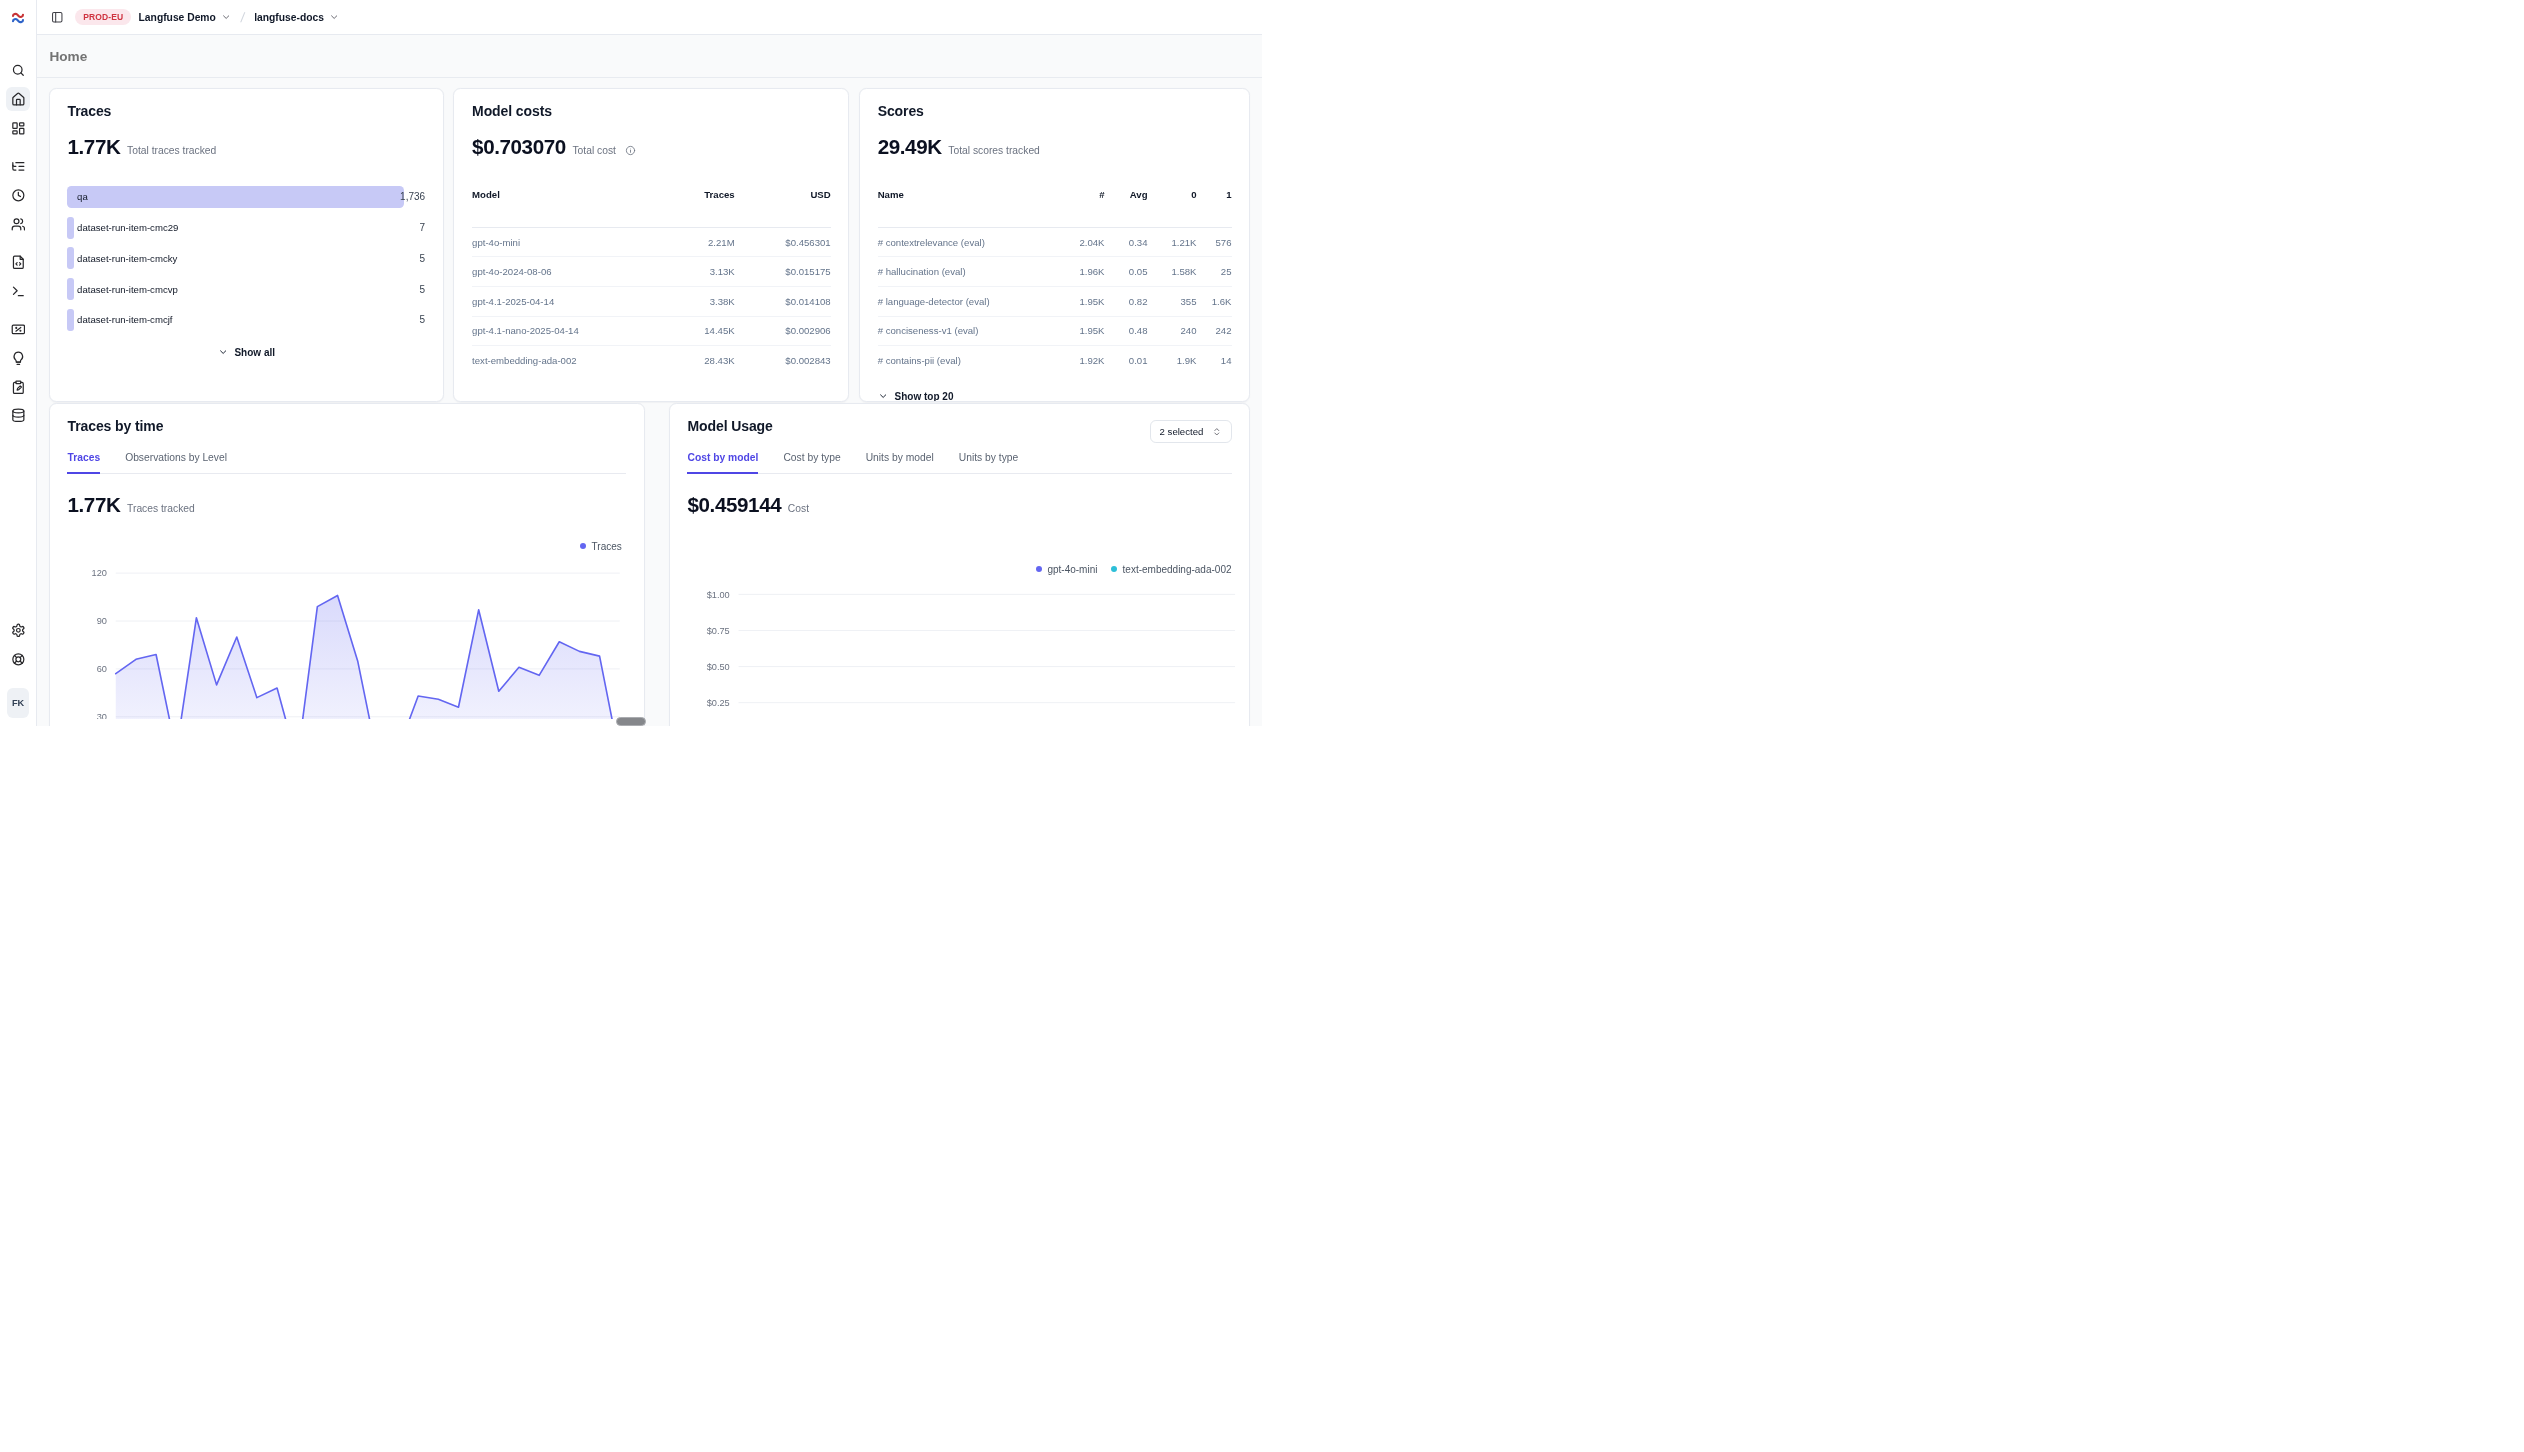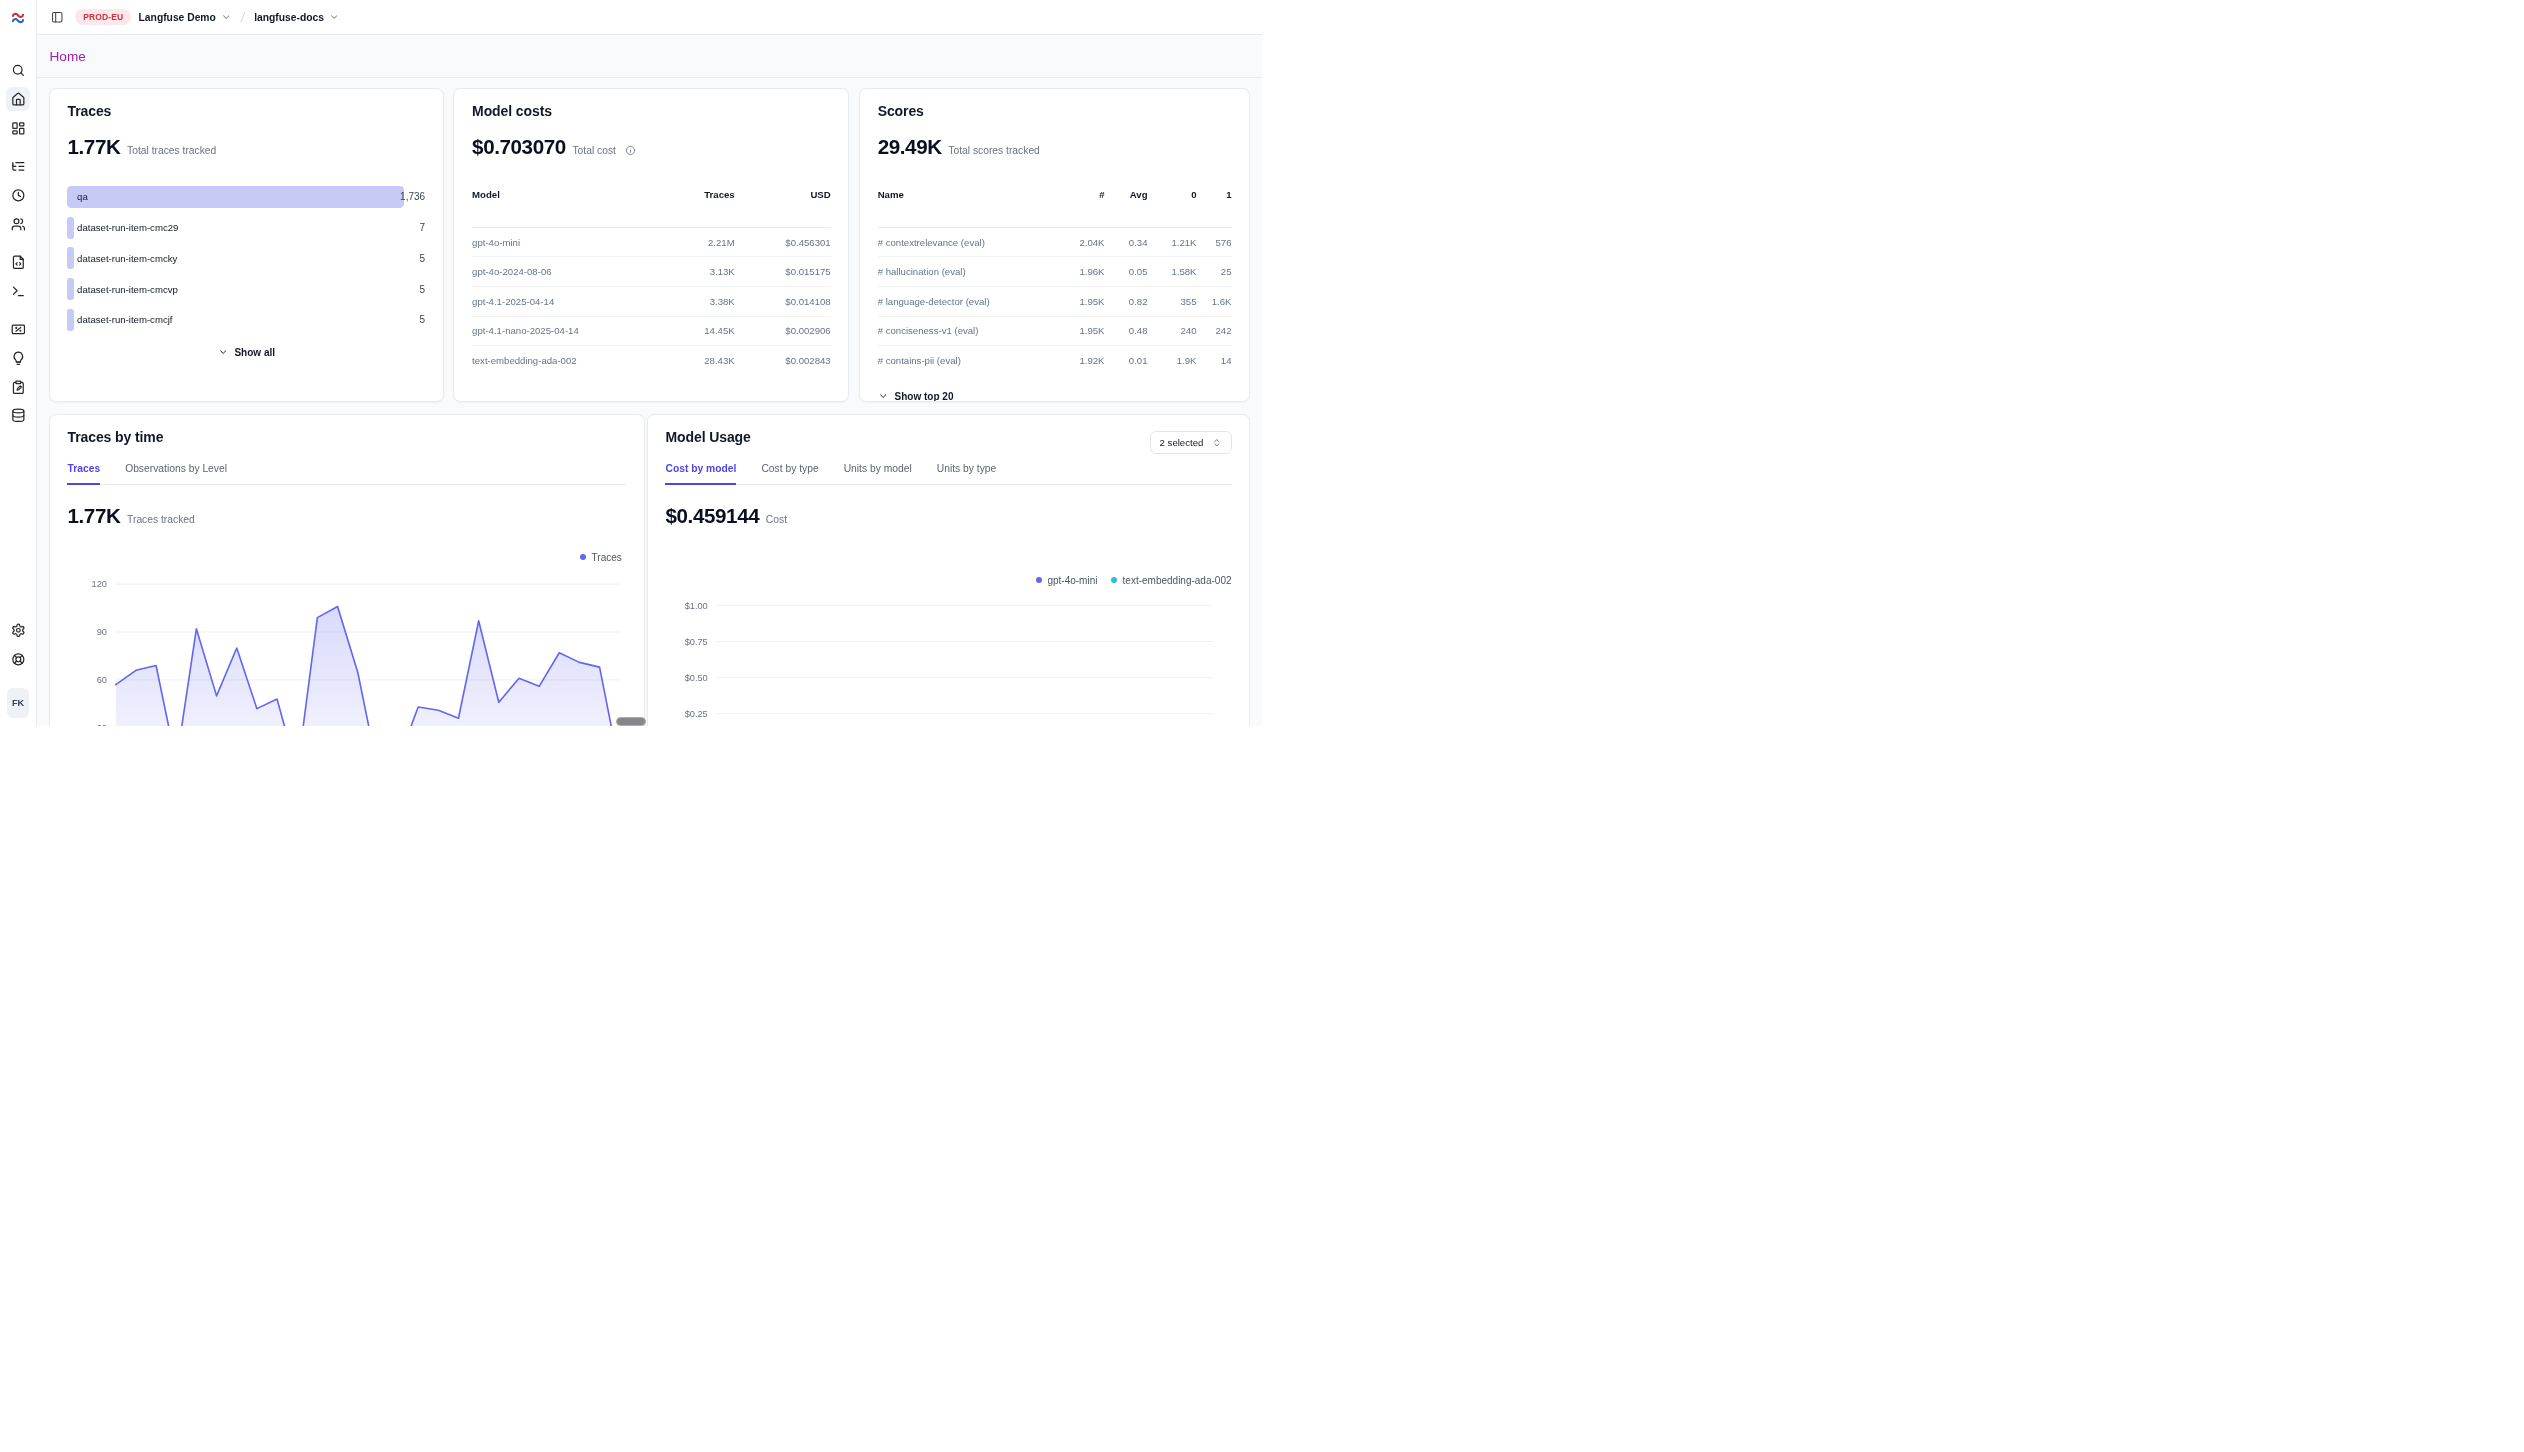--- a/index.html
+++ b/index.html
@@ -29,25 +29,25 @@
   .icon-btn{width:20.6px;height:20.6px;display:flex;align-items:center;justify-content:center;border-radius:4.4px;cursor:pointer}
   .icon-btn svg{width:12.5px;height:12.5px;stroke:#3f3f46;stroke-width:2;fill:none;stroke-linecap:round;stroke-linejoin:round}
   .badge{background:var(--badge-bg);color:var(--badge-text);font-size:8.5px;font-weight:600;
          padding:2.9px 8px;border-radius:8.8px;letter-spacing:0.1px}
   .crumb{font-size:10.3px;font-weight:700;color:#101828;cursor:pointer}
   .chev{width:10.3px;height:10.3px;stroke:#52525b;stroke-width:2;fill:none;stroke-linecap:round;stroke-linejoin:round;margin-left:-2.2px}
   .slash{color:#d0d5dd;font-size:13.3px;font-weight:300;margin:0 2.2px;transform:skewX(-8deg)}
 
   .content{flex:1;background:#f9fafb;overflow:hidden}
   .homeband{height:43px;border-bottom:0.7px solid #e8ebf0;display:flex;align-items:center;padding:0 12.5px}
-  .homeband h1{margin:0;font-size:13.6px;font-weight:400;color:#a21caf}
+  .homeband h1{margin:0;font-size:13.6px;font-weight:700;color:#737373}
 
   .grid{padding:9.6px 11.8px 0 11.8px}
   .row1{display:grid;grid-template-columns:395px 396px 1fr;gap:9.6px}
-  .row2{display:grid;grid-template-columns:596px 1fr;gap:2px;margin-top:12px}
+  .row2{display:grid;grid-template-columns:596px 1fr;gap:24px;margin-top:1px}
   .card{background:#fff;border:0.7px solid #e7eaf0;border-radius:7.4px;padding:14.7px 17.7px;
         box-shadow:0 0.7px 1.5px rgba(16,24,40,.04);position:relative;overflow:hidden}
   .row1 .card{height:314px}
   .row2 .card{height:346px}
   .card h2{margin:0;font-size:14px;font-weight:700;color:#101828;letter-spacing:-0.1px}
   .metric{display:flex;align-items:baseline;gap:6.6px;margin-top:16px}
   .metric .num{font-size:20.6px;font-weight:700;color:#0b1020;letter-spacing:-0.4px}
   .metric .lbl{font-size:10.3px;color:#6b7280}
   .info-ic{width:11px;height:11px;stroke:#6b7280;stroke-width:1.8;fill:none;margin-left:2.9px;
            position:relative;top:1.5px;stroke-linecap:round}

